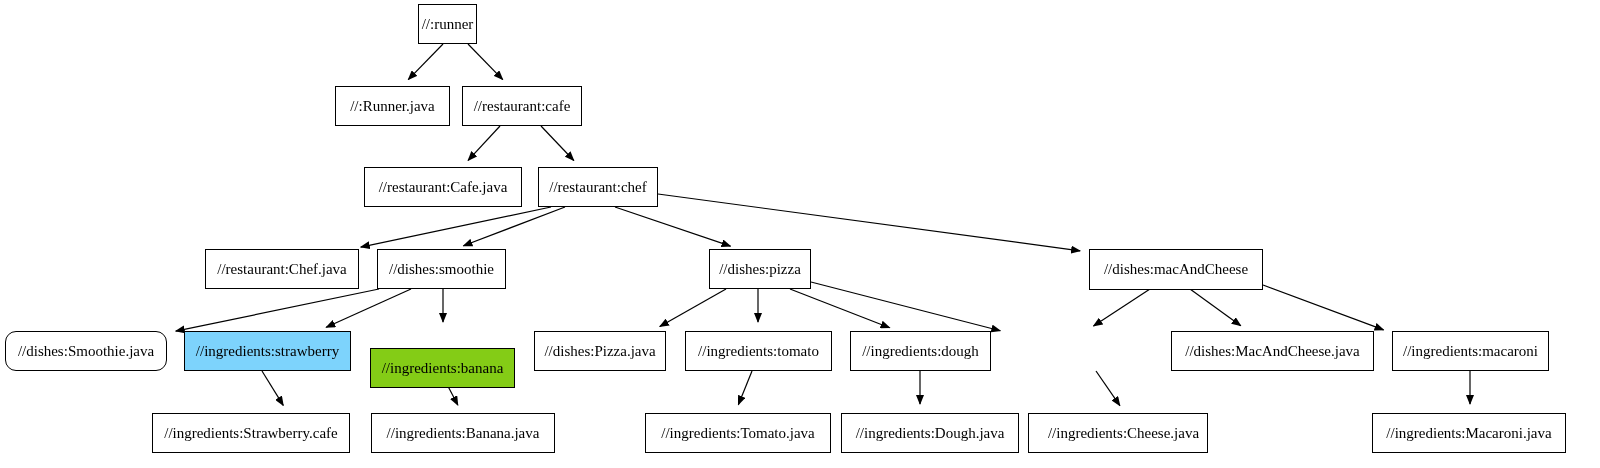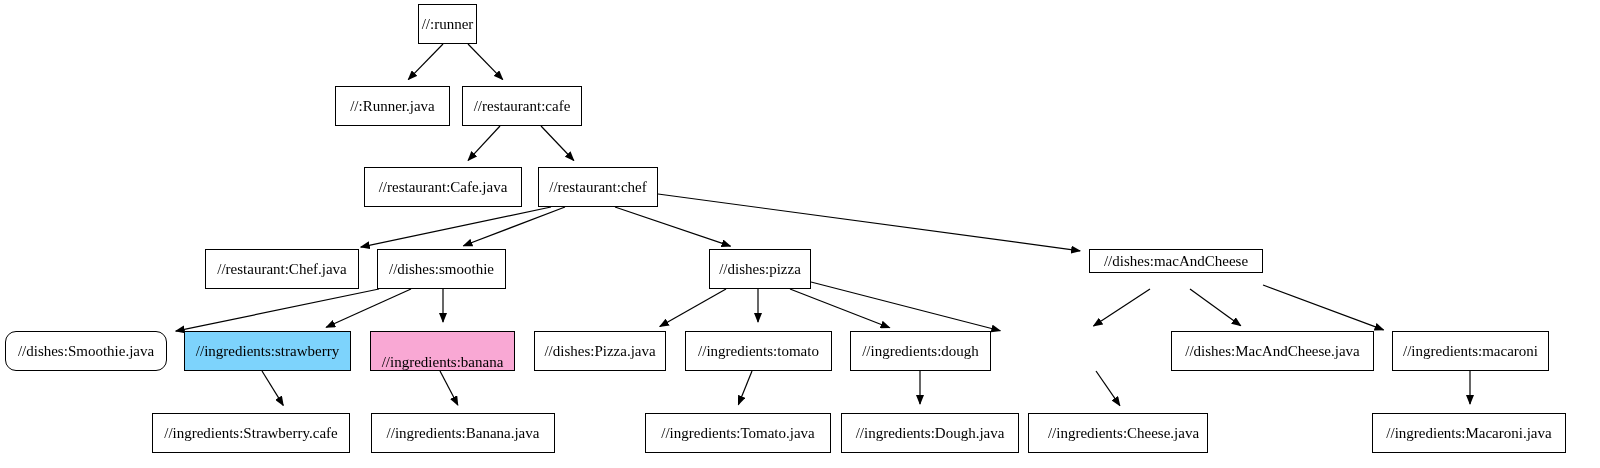--- a/index.html
+++ b/index.html
@@ -104,30 +104,30 @@
       </div>
       <div class="node" style="left: 205px; top: 249px; width: 154px; height: 40px; background: rgb(255, 255, 255); border-color: rgb(0, 0, 0);">
         <span class="node-label">//restaurant:Chef.java</span>
       </div>
       <div class="node" style="left: 377px; top: 249px; width: 129px; height: 40px; background: rgb(255, 255, 255); border-color: rgb(0, 0, 0);">
         <span class="node-label">//dishes:smoothie</span>
       </div>
       <div class="node" style="left: 709px; top: 249px; width: 102px; height: 40px; background: rgb(255, 255, 255); border-color: rgb(0, 0, 0);">
         <span class="node-label">//dishes:pizza</span>
       </div>
-      <div class="node" style="left: 1089px; top: 249px; width: 174px; height: 24px; background: rgb(255, 255, 255); border-color: rgb(0, 0, 0);">
+      <div class="node" style="left: 1089px; top: 249px; width: 174px; height: 41px; background: rgb(255, 255, 255); border-color: rgb(0, 0, 0);">
         <span class="node-label">//dishes:macAndCheese</span>
       </div>
       <div class="node" style="left: 5px; top: 331px; width: 162px; height: 40px; background: rgb(255, 255, 255); border-color: rgb(0, 0, 0); border-radius: 11px;">
         <span class="node-label">//dishes:Smoothie.java</span>
       </div>
       <div class="node" style="left: 184px; top: 331px; width: 167px; height: 40px; background: #7dd3fc; border-color: rgb(0, 0, 0);">
         <span class="node-label">//ingredients:strawberry</span>
       </div>
-      <div class="node" style="left: 370px; top: 331px; width: 145px; height: 40px; background: #f9a8d4; border-color: rgb(0, 0, 0); align-items: flex-end;">
+      <div class="node" style="left: 370px; top: 348px; width: 145px; height: 40px; background: #84cc16; border-color: rgb(0, 0, 0);">
         <span class="node-label">//ingredients:banana</span>
       </div>
       <div class="node" style="left: 534px; top: 331px; width: 132px; height: 40px; background: rgb(255, 255, 255); border-color: rgb(0, 0, 0);">
         <span class="node-label">//dishes:Pizza.java</span>
       </div>
       <div class="node" style="left: 685px; top: 331px; width: 147px; height: 40px; background: rgb(255, 255, 255); border-color: rgb(0, 0, 0);">
         <span class="node-label">//ingredients:tomato</span>
       </div>
       <div class="node" style="left: 850px; top: 331px; width: 141px; height: 40px; background: rgb(255, 255, 255); border-color: rgb(0, 0, 0);">
         <span class="node-label">//ingredients:dough</span>

